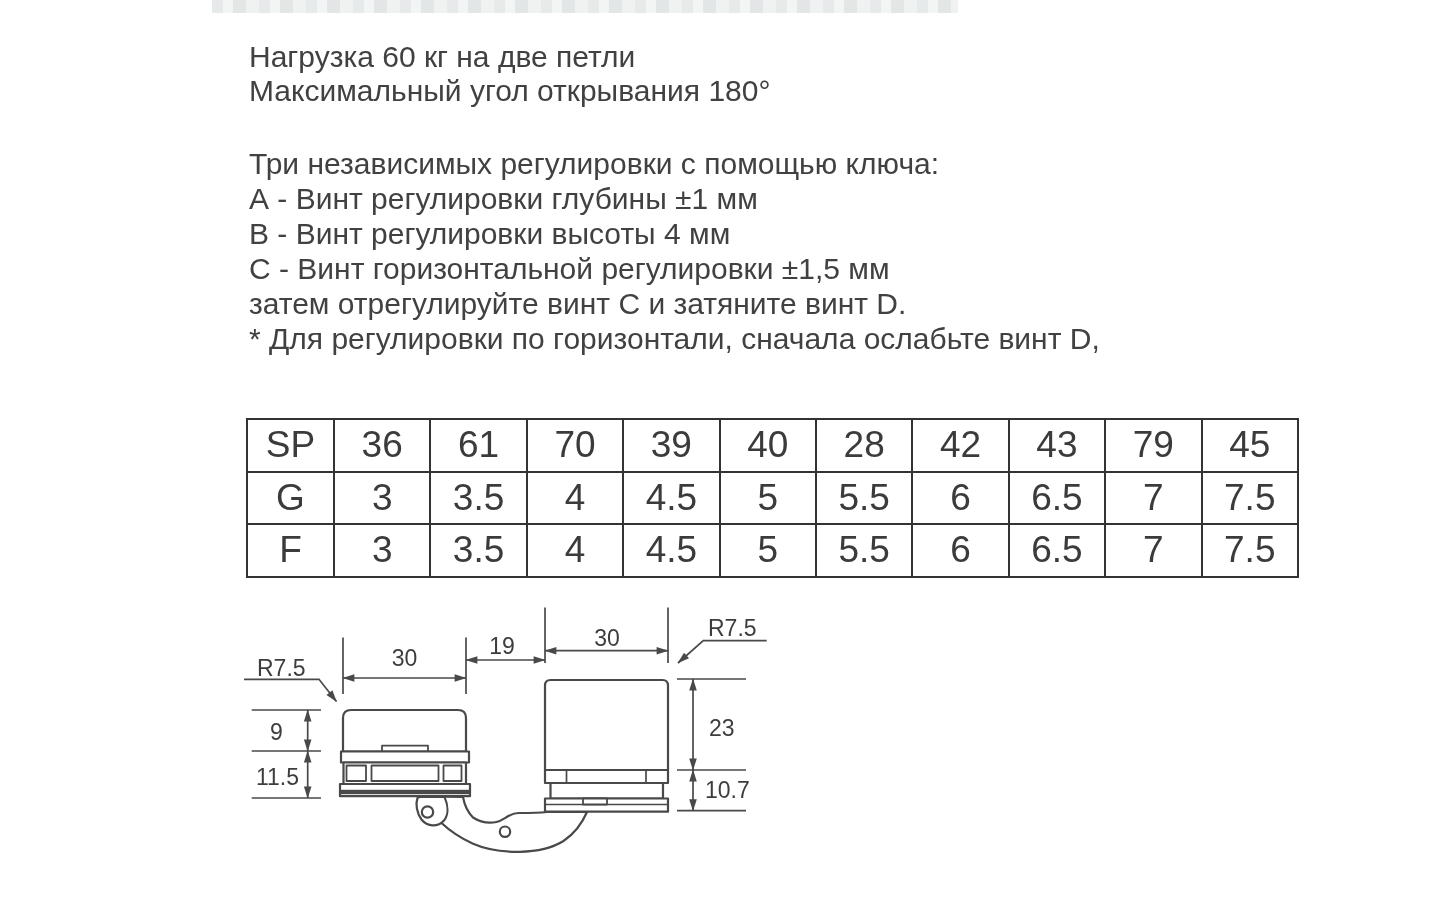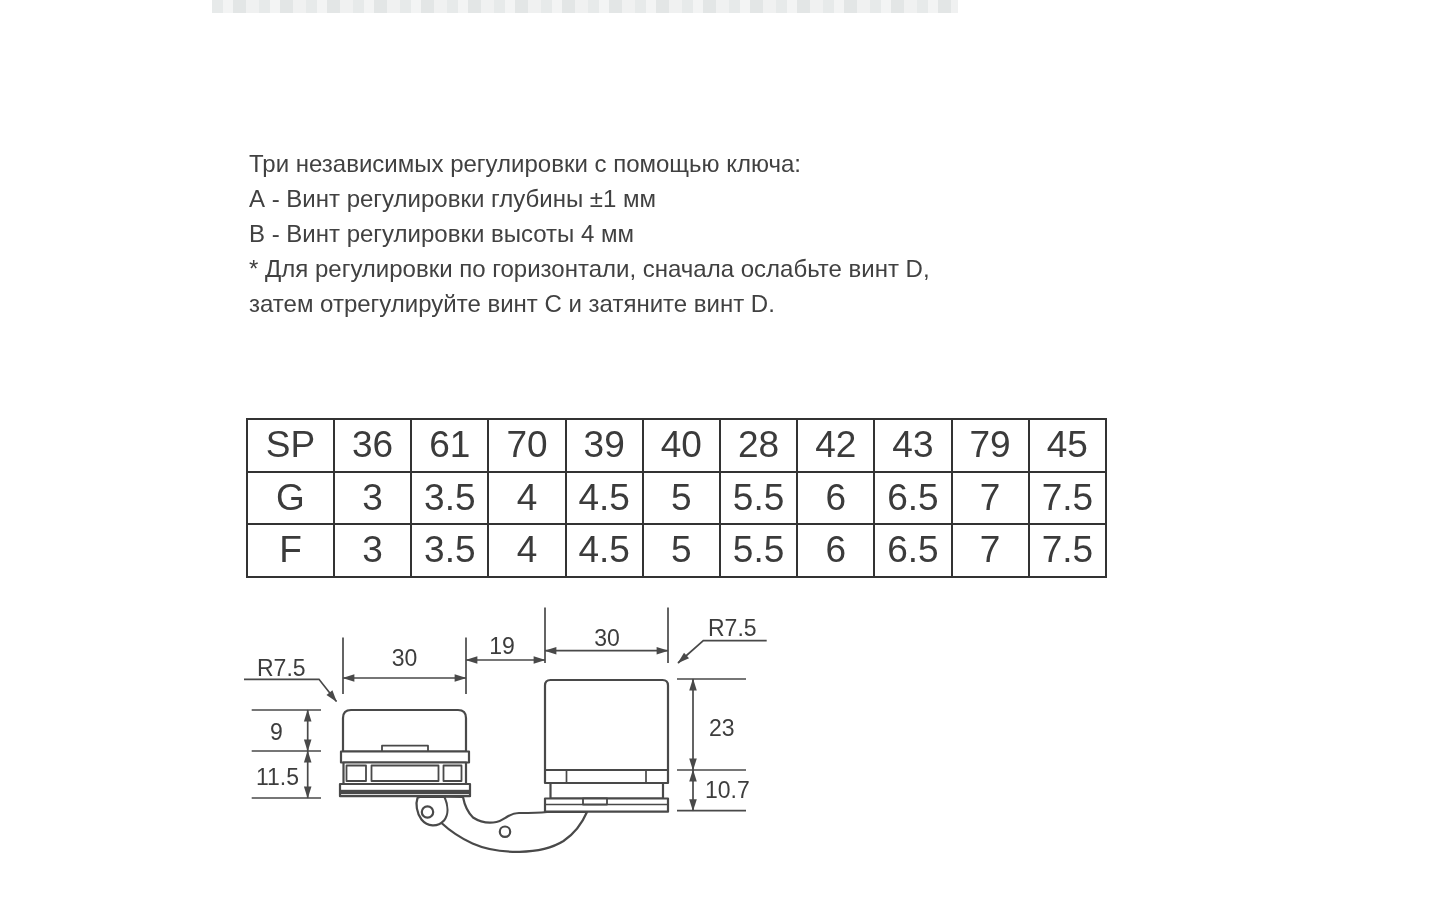--- a/index.html
+++ b/index.html
@@ -6,23 +6,23 @@
   .canvas{
     position:relative;width:1440px;height:900px;background:#ffffff;overflow:hidden;
     font-family:"Liberation Sans", sans-serif;color:#414141;
   }
   .top-strip{
     position:absolute;left:212px;top:0;width:746px;height:13px;
     background:repeating-linear-gradient(90deg,#e7eaea 0 11px,#f3f4f4 11px 21px,#e3e6e6 21px 34px,#f0f1f1 34px 47px);
   }
   .textblock p{margin:0;}
   .intro{position:absolute;left:249px;top:40px;font-size:30px;line-height:34px;}
-  .adjust{position:absolute;left:249px;top:146px;font-size:24px;line-height:35px;}
+  .adjust{position:absolute;left:249px;top:146px;font-size:30px;line-height:35px;}
   .size-table{
-    position:absolute;left:246px;top:418px;width:861px;
+    position:absolute;left:246px;top:418px;width:1053px;
     border-collapse:collapse;table-layout:fixed;
   }
   .size-table td{
     border:2px solid #333333;height:50.5px;text-align:center;vertical-align:middle;
     font-size:37px;color:#3b3b3b;padding:0;overflow:hidden;
   }
   .size-table col.label-col{width:87px;}
   .drawing-svg{position:absolute;left:235px;top:595px;}
   .part{fill:#ffffff;stroke:#494949;stroke-width:2.2;stroke-linejoin:round;}
   .thin{fill:#ffffff;stroke:#494949;stroke-width:1.8;stroke-linejoin:round;}
@@ -30,27 +30,32 @@
   .dim{fill:none;stroke:#494949;stroke-width:1.7;}
   .dimtxt{fill:#3d3d3d;font-size:23px;font-family:"Liberation Sans", sans-serif;}
 </style>
 </head>
 <body>
 
 <div class="canvas">
 
   <div class="top-strip"></div>
 
+  <div class="textblock intro">
+    <p>Нагрузка 60 кг на две петли</p>
+    <p>Максимальный угол открывания 180°</p>
+  </div>
 
   <div class="textblock adjust">
     <p>Три независимых регулировки с помощью ключа:</p>
     <p>А - Винт регулировки глубины ±1 мм</p>
     <p>В - Винт регулировки высоты 4 мм</p>
+    <p>С - Винт горизонтальной регулировки ±1,5 мм</p>
+    <p>затем отрегулируйте винт С и затяните винт D.</p>
     <p>* Для регулировки по горизонтали, сначала ослабьте винт D,</p>
-    <p>затем отрегулируйте винт С и затяните винт D.</p>
   </div>
 
   <table class="size-table">
     <colgroup>
       <col class="label-col">
         <col>
         <col>
         <col>
         <col>
         <col>

